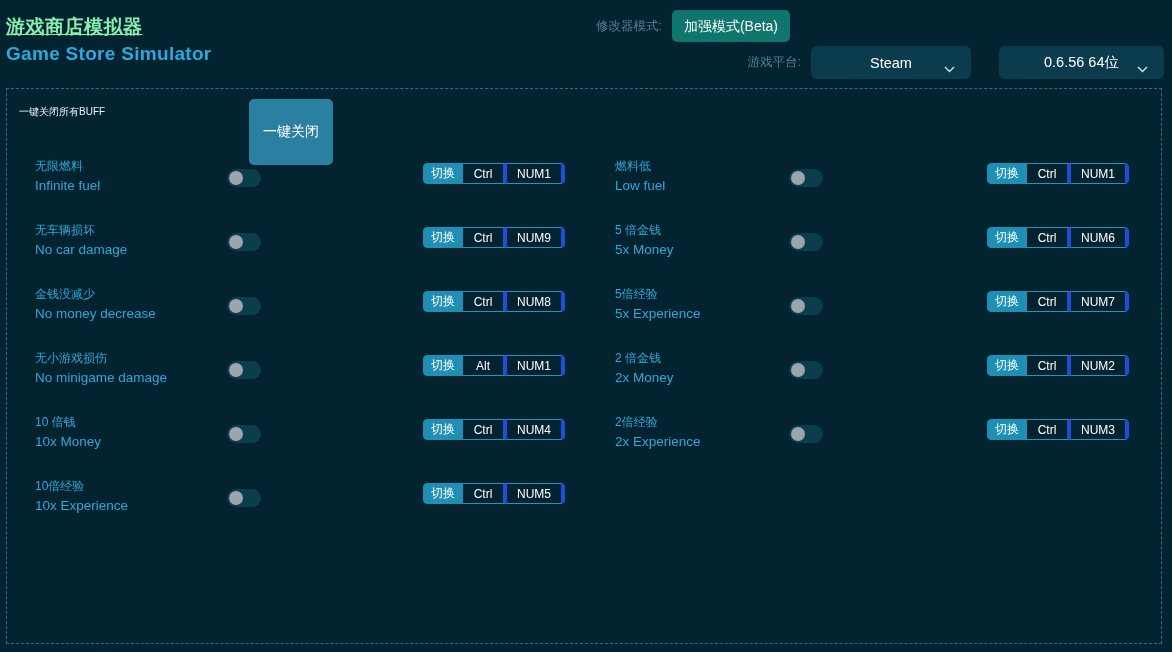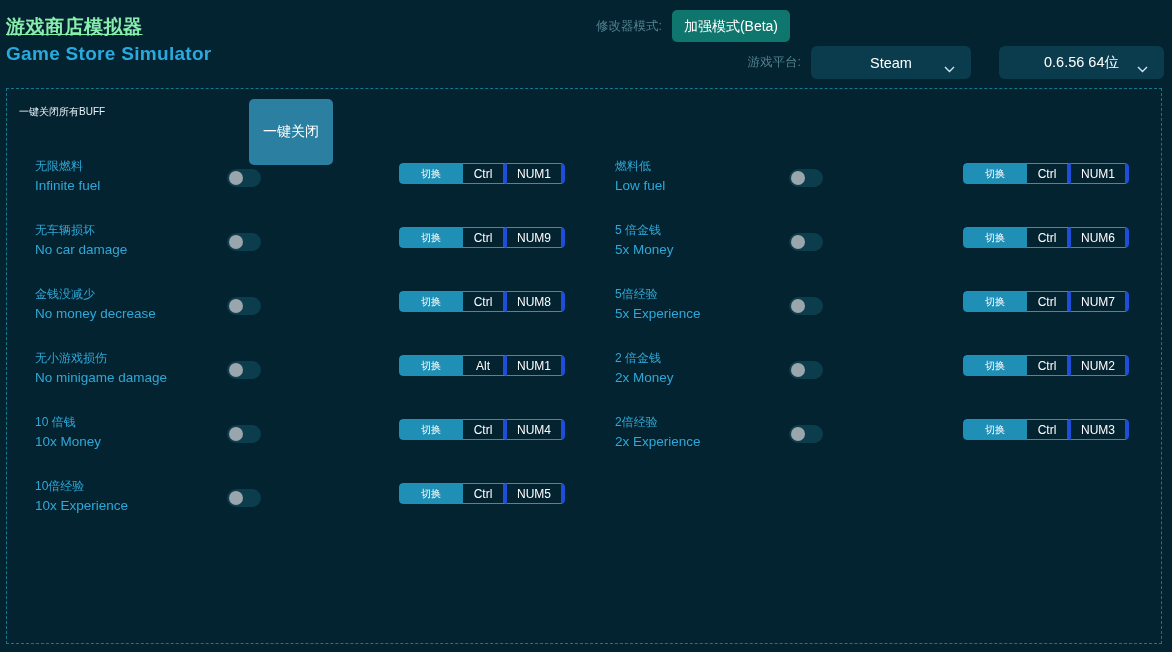--- a/index.html
+++ b/index.html
@@ -243,22 +243,22 @@
     display: flex;
     align-items: stretch;
     height: 21px;
     border-radius: 4px;
     overflow: hidden;
   }
   .col.right .hk { right: 36px; }
   .hk-action {
     background: #1f8fb5;
     color: #ffffff;
-    font-size: 10px;
-    padding: 0 22px;
+    font-size: 12px;
+    padding: 0 8px;
     display: flex;
     align-items: center;
     border-top-left-radius: 4px;
     border-bottom-left-radius: 4px;
     white-space: nowrap;
   }
   .hk-key {
     background: #042330;
     color: #ffffff;
     font-size: 12px;

